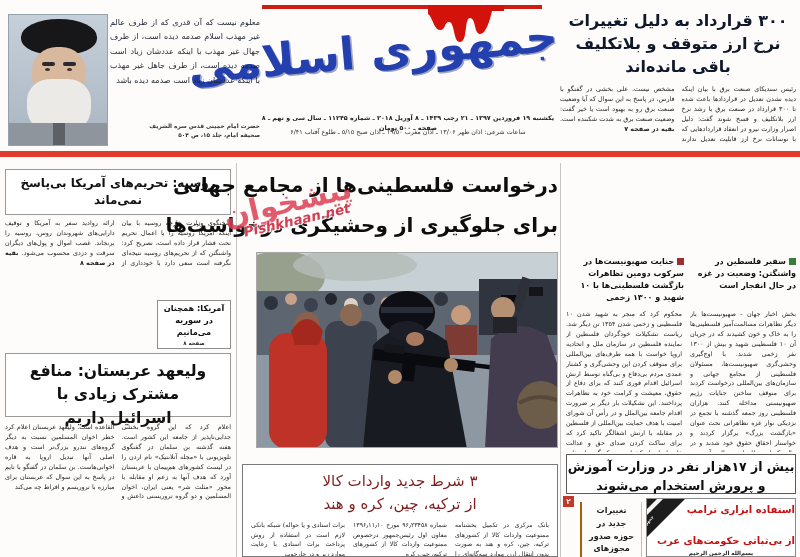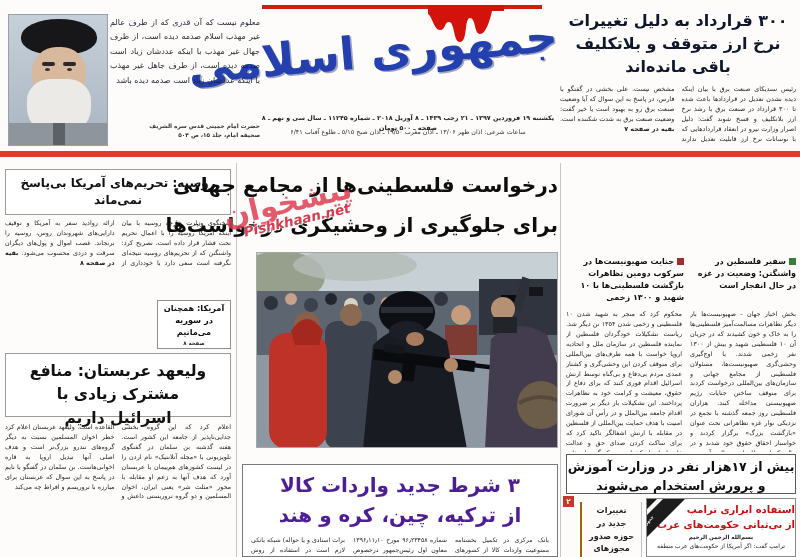--- a/index.html
+++ b/index.html
@@ -56,21 +56,21 @@
   .watermark { transform: rotate(-13deg); text-align: center; pointer-events: none; }
   .wm-fa { font-size: 30px; font-weight: bold; color: rgba(221,62,84,.85); line-height: 1; }
   .wm-en { font-size: 13.5px; font-weight: bold; font-style: italic; color: #d63c50;
            text-shadow: 0 0 2px #fff, 0 0 2px #fff, 1px 1px 0 #fff; direction: ltr; margin-top: -4px; }
 
   
   .photo-frame { border: 1px solid #a8a8a8; overflow: hidden; background: #8e98a2; }
 
   
   .imports-box { border: 1.5px solid #7a7a7a; background: #fff; padding: 5px 8px 0 8px; overflow: hidden; }
-  .imports-hl { font-size: 20px; font-weight: bold; text-align: center; line-height: 1.5; color: #4c1d95; }
+  .imports-hl { font-size: 15px; font-weight: normal; text-align: center; line-height: 1.5; color: #7f1d1d; }
   .imports-cols { display: flex; gap: 8px; margin-top: 5px; }
   .imports-col { flex: 1; font-size: 6.2px; line-height: 1.55; text-align: justify; color: #1d1d1d; }
 
   
   .edu-box { border: 1.5px solid #5a5a5a; background: #fff; text-align: center;
              font-size: 12.5px; font-weight: bold; line-height: 1.55; padding-top: 2px; color: #0e0e0e; }
   .page-badge { background: #c0392b; color: #fff; font-size: 7.5px; font-weight: bold;
                 width: 11px; height: 11px; line-height: 11px; text-align: center; }
 
   
@@ -238,18 +238,18 @@
 
   <div class="abs licenses" style="left:580px;top:502px;width:62px;height:55px;">تغییرات جدید در حوزه صدور مجوزهای</div>
 
   <div class="abs note-box" style="left:646px;top:498px;width:150px;height:59px;">
     <svg class="abs" style="left:0;top:0;" width="38" height="38" viewBox="0 0 38 38">
       <polygon points="0,0 38,0 0,38" fill="#1c1c1c"></polygon>
       <polygon points="10,0 16,0 0,16 0,10" fill="#f5f5f5"></polygon>
       <text x="4" y="13" transform="rotate(-45 12 12)" font-size="5" fill="#ffffff">جمهوری اسلامی</text>
     </svg>
     <div class="note-title">استفاده ابزاری ترامپ</div>
-    <div class="note-title" style="margin-top:0;">از بی‌ثباتی حکومت‌های عرب</div>
+    <div class="note-title" style="margin-top:16px;">از بی‌ثباتی حکومت‌های عرب</div>
     <div class="note-bismillah">بسم‌الله الرحمن الرحیم</div>
     <div class="note-body">ترامپ گفت: اگر آمریکا از حکومت‌های عرب منطقه</div>
   </div>
 
 </div>
 
 </body></html>

